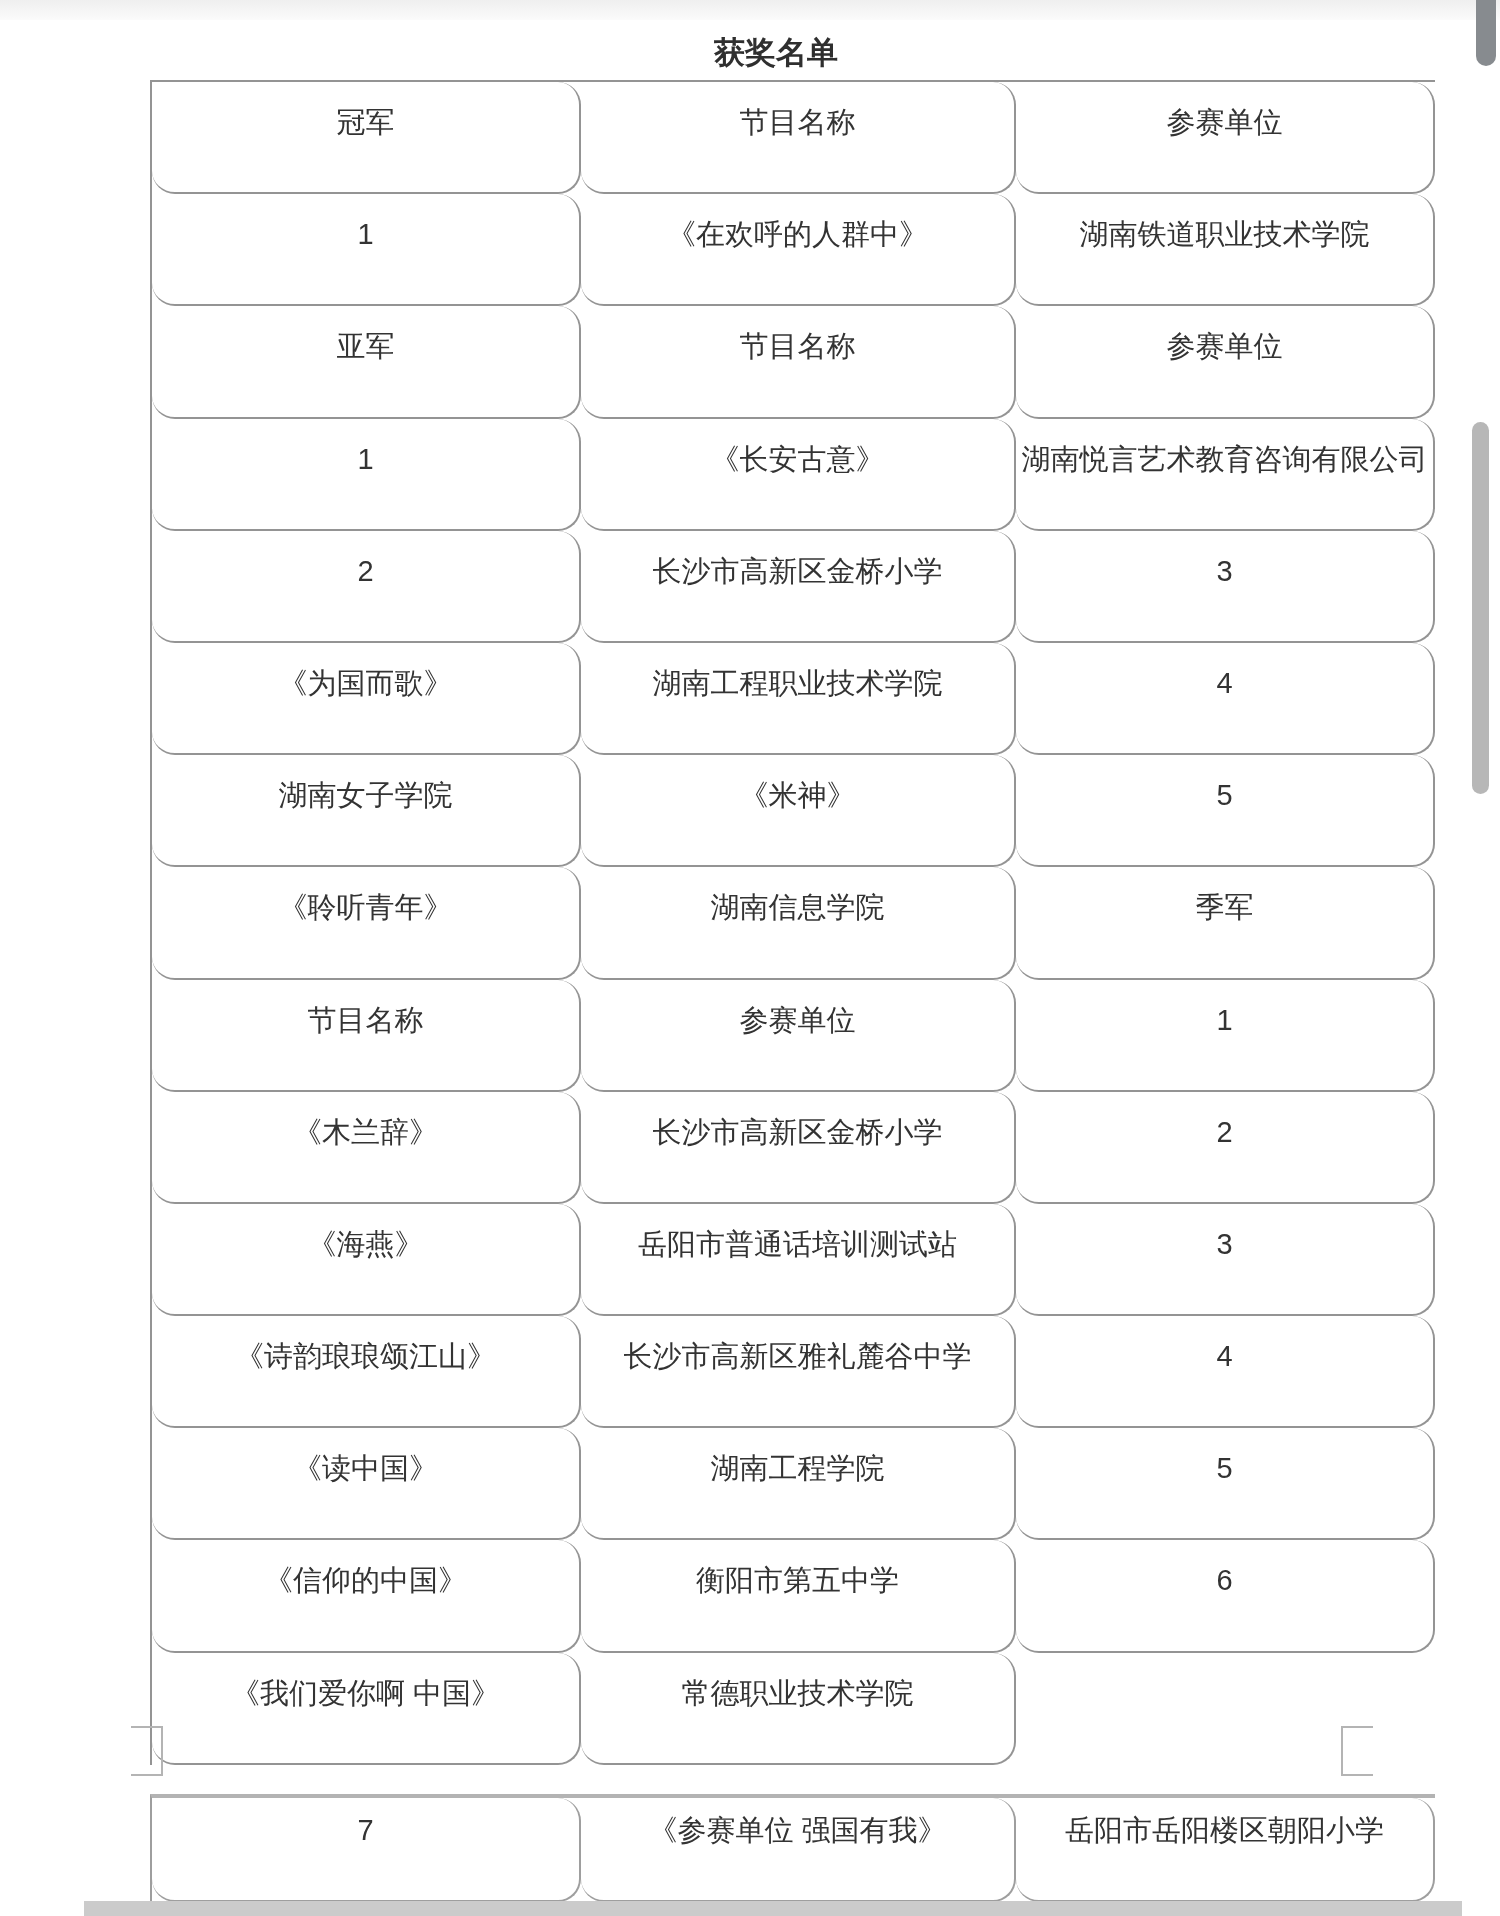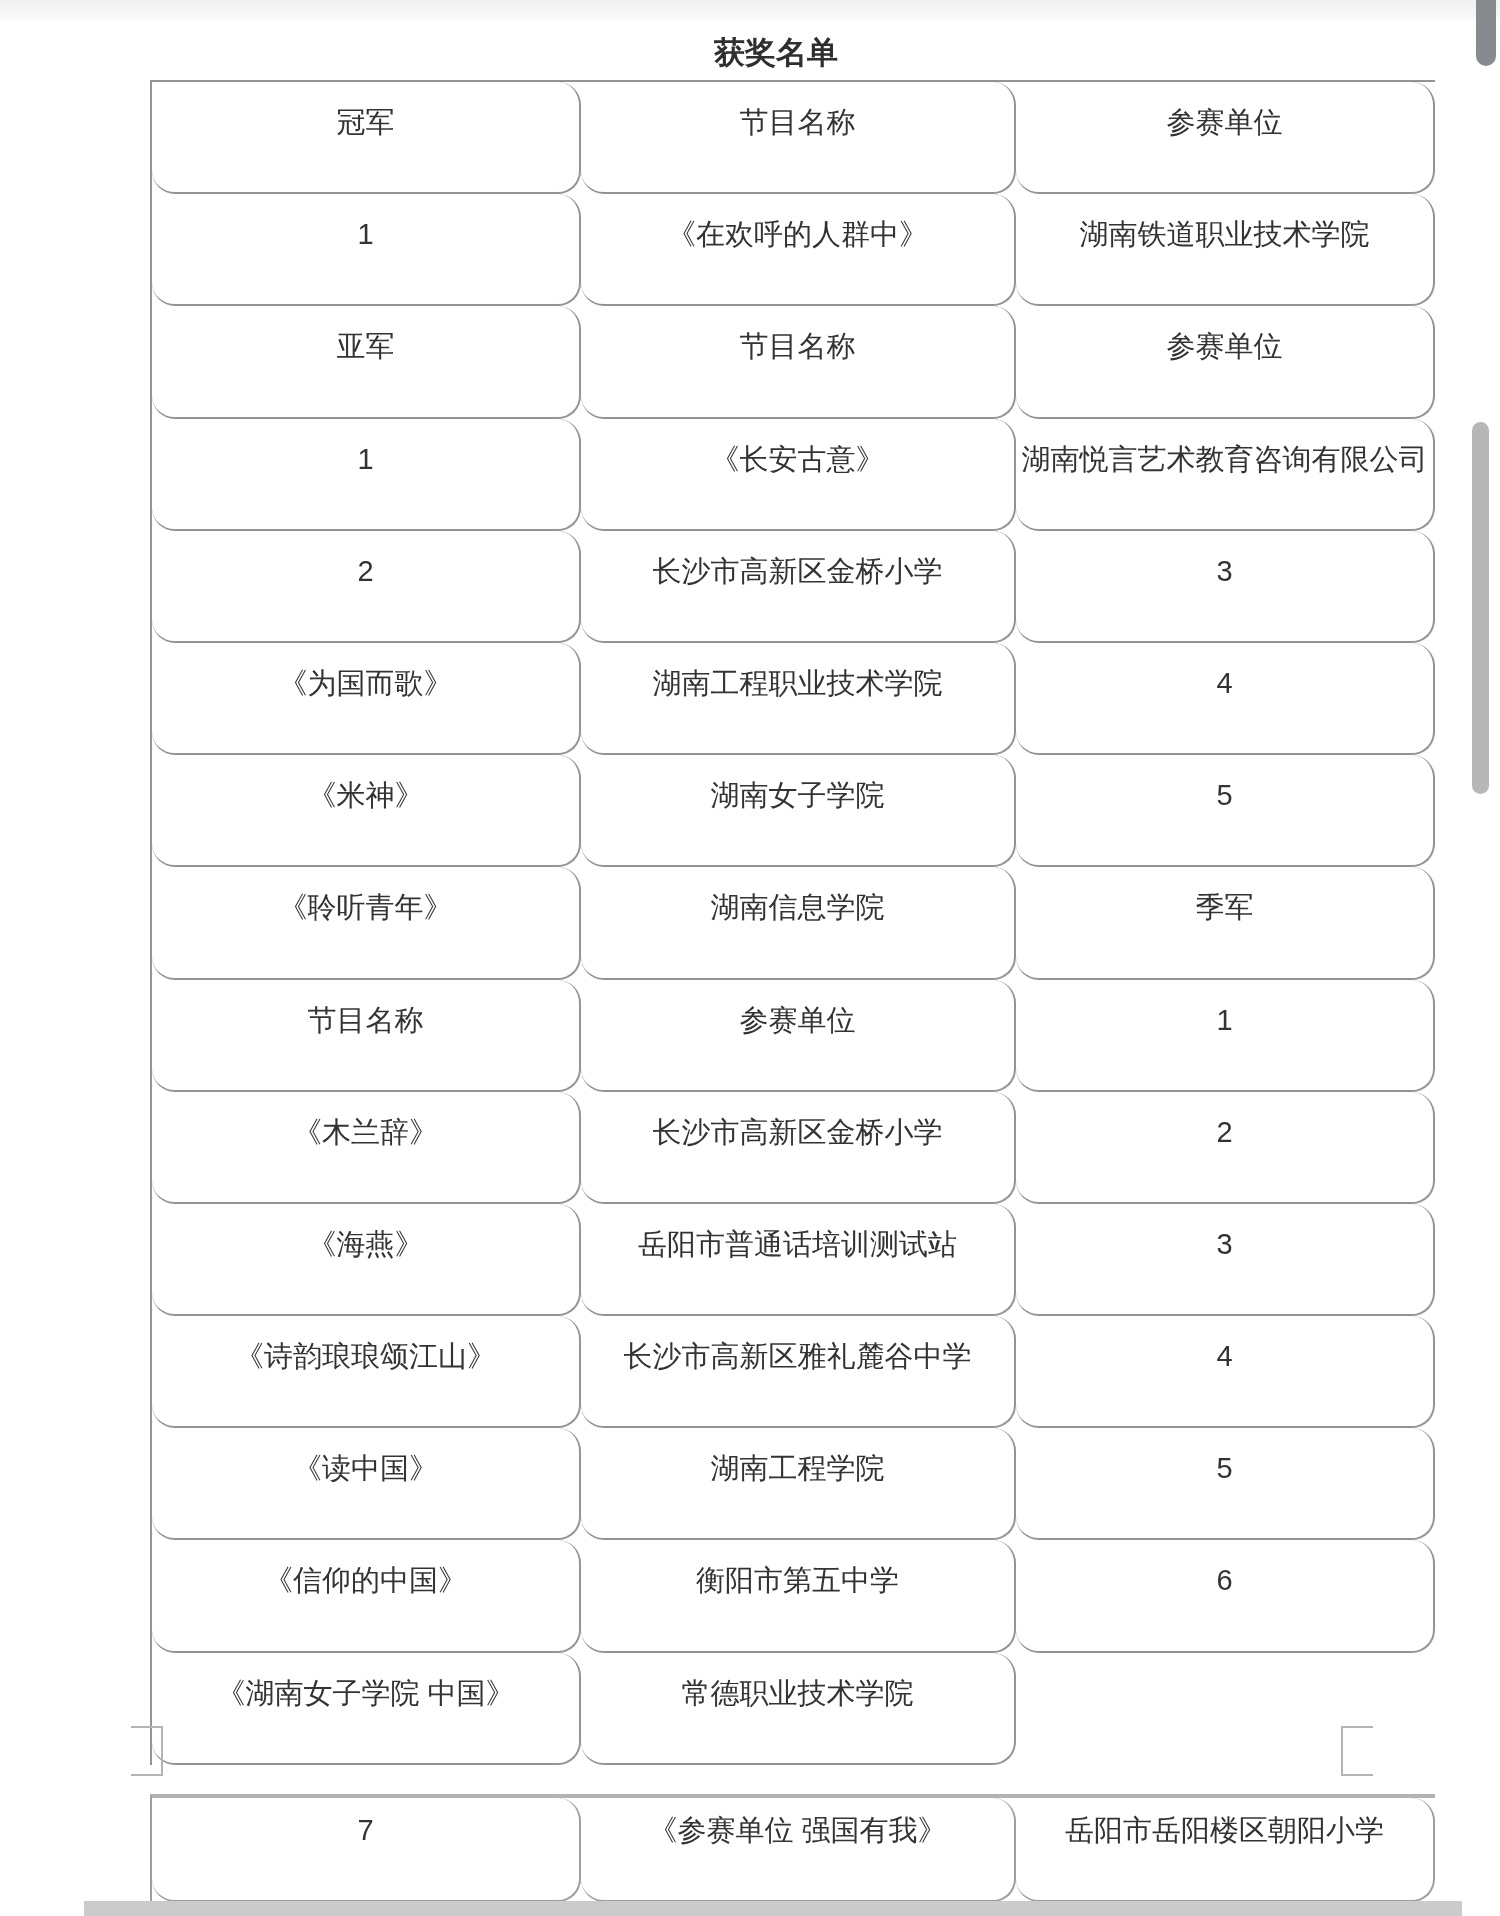--- a/index.html
+++ b/index.html
@@ -89,22 +89,22 @@
     <div class="cell">参赛单位</div>
     <div class="cell">1</div>
     <div class="cell">《长安古意》</div>
     <div class="cell">湖南悦言艺术教育咨询有限公司</div>
     <div class="cell">2</div>
     <div class="cell">长沙市高新区金桥小学</div>
     <div class="cell">3</div>
     <div class="cell">《为国而歌》</div>
     <div class="cell">湖南工程职业技术学院</div>
     <div class="cell">4</div>
+    <div class="cell">湖南女子学院</div>
     <div class="cell">《米神》</div>
-    <div class="cell">湖南女子学院</div>
     <div class="cell">5</div>
     <div class="cell">《聆听青年》</div>
     <div class="cell">湖南信息学院</div>
     <div class="cell">季军</div>
     <div class="cell">节目名称</div>
     <div class="cell">参赛单位</div>
     <div class="cell">1</div>
     <div class="cell">《木兰辞》</div>
     <div class="cell">长沙市高新区金桥小学</div>
     <div class="cell">2</div>
@@ -113,21 +113,21 @@
     <div class="cell">3</div>
     <div class="cell">《诗韵琅琅颂江山》</div>
     <div class="cell">长沙市高新区雅礼麓谷中学</div>
     <div class="cell">4</div>
     <div class="cell">《读中国》</div>
     <div class="cell">湖南工程学院</div>
     <div class="cell">5</div>
     <div class="cell">《信仰的中国》</div>
     <div class="cell">衡阳市第五中学</div>
     <div class="cell">6</div>
-    <div class="cell">《湖南女子学院 中国》</div>
+    <div class="cell">《我们爱你啊 中国》</div>
     <div class="cell">常德职业技术学院</div>
   </div>
 
 <div class="corner-mark corner-left"></div>
 <div class="corner-mark corner-right"></div>
 
 <div class="award-grid" id="overflow-table">
     <div class="cell">7</div>
     <div class="cell">《参赛单位 强国有我》</div>
     <div class="cell">岳阳市岳阳楼区朝阳小学</div>

